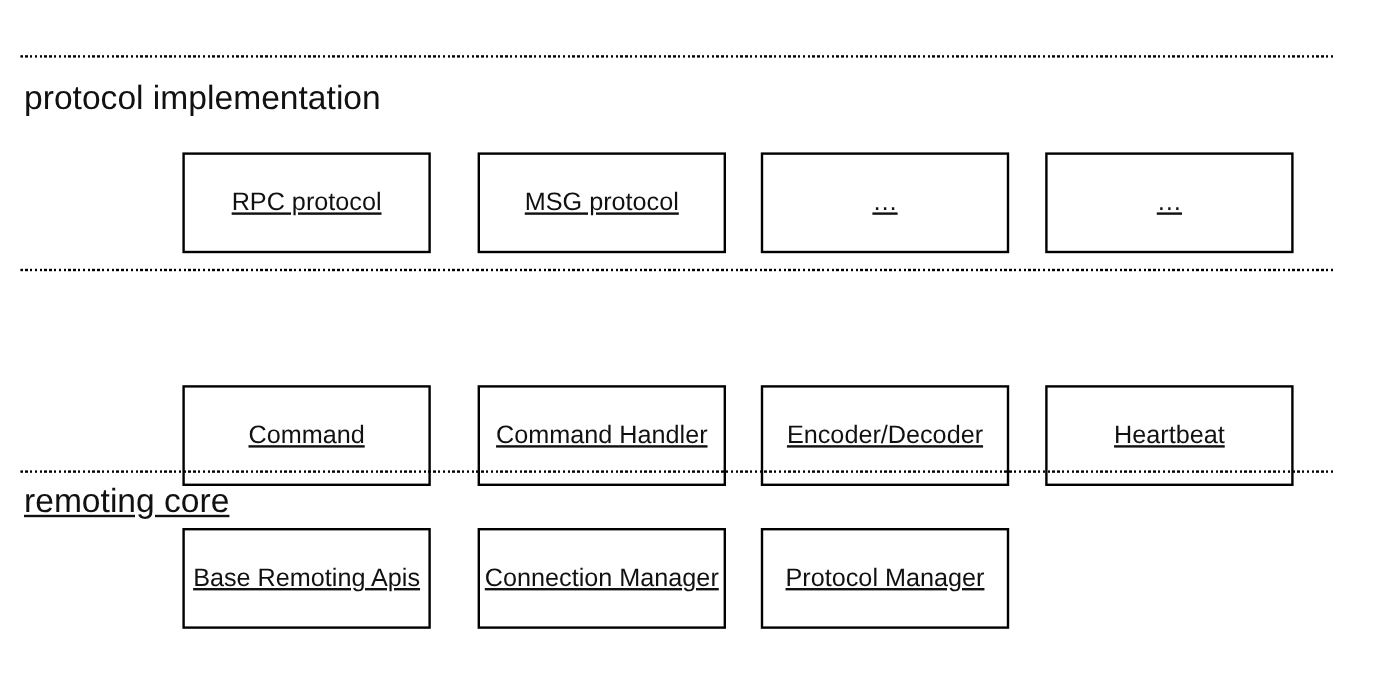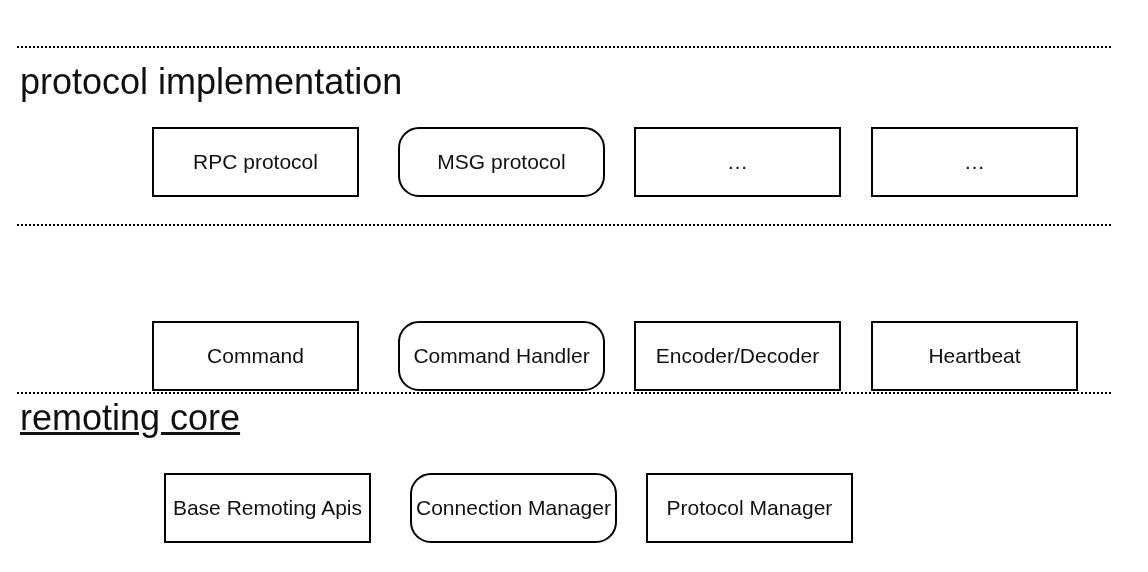--- a/index.html
+++ b/index.html
@@ -23,52 +23,53 @@
     height: 2px;
     background: repeating-linear-gradient(90deg, #000000 0 2px, transparent 2px 4px);
   }
   .d0 { top: 46px; }
   .d1 { top: 224px; }
   .d2 { top: 392px; }
 
   .layer-title {
     position: absolute;
     left: 20px;
-    font-size: 36px;
+    font-size: 28px;
     line-height: 32px;
     font-weight: 400;
     letter-spacing: 0px;
     color: #111111;
     white-space: nowrap;
   }
   .t0 { top: 66px; }
   .t1 { top: 234px; }
   .t2 { top: 402px; text-decoration: underline; }
 
   .box {
     position: absolute;
     width: 207px;
-    height: 70px;
+    height: 84px;
     box-sizing: border-box;
     border: 2px solid #000000;
     background: #ffffff;
     display: flex;
     align-items: center;
     justify-content: center;
     text-align: center;
     font-size: 21px;
     line-height: 24px;
     color: #111111;
     white-space: nowrap;
+    text-decoration: underline;
   }
   .r0 { top: 127px; }
   .r1 { top: 289px; margin-top: 32px; }
-  .r2 { top: 473px; margin-left: 12px; }
+  .r2 { top: 440px; }
   .c0 { left: 152px; }
-  .c1 { left: 398px; border-radius: 21px; }
+  .c1 { left: 398px; }
   .c2 { left: 634px; }
   .c3 { left: 871px; }
 </style>
 </head>
 <body>
 
 <div class="canvas">
 
   <div class="divider d0"></div>
   <div class="layer-title t0">protocol implementation</div>

